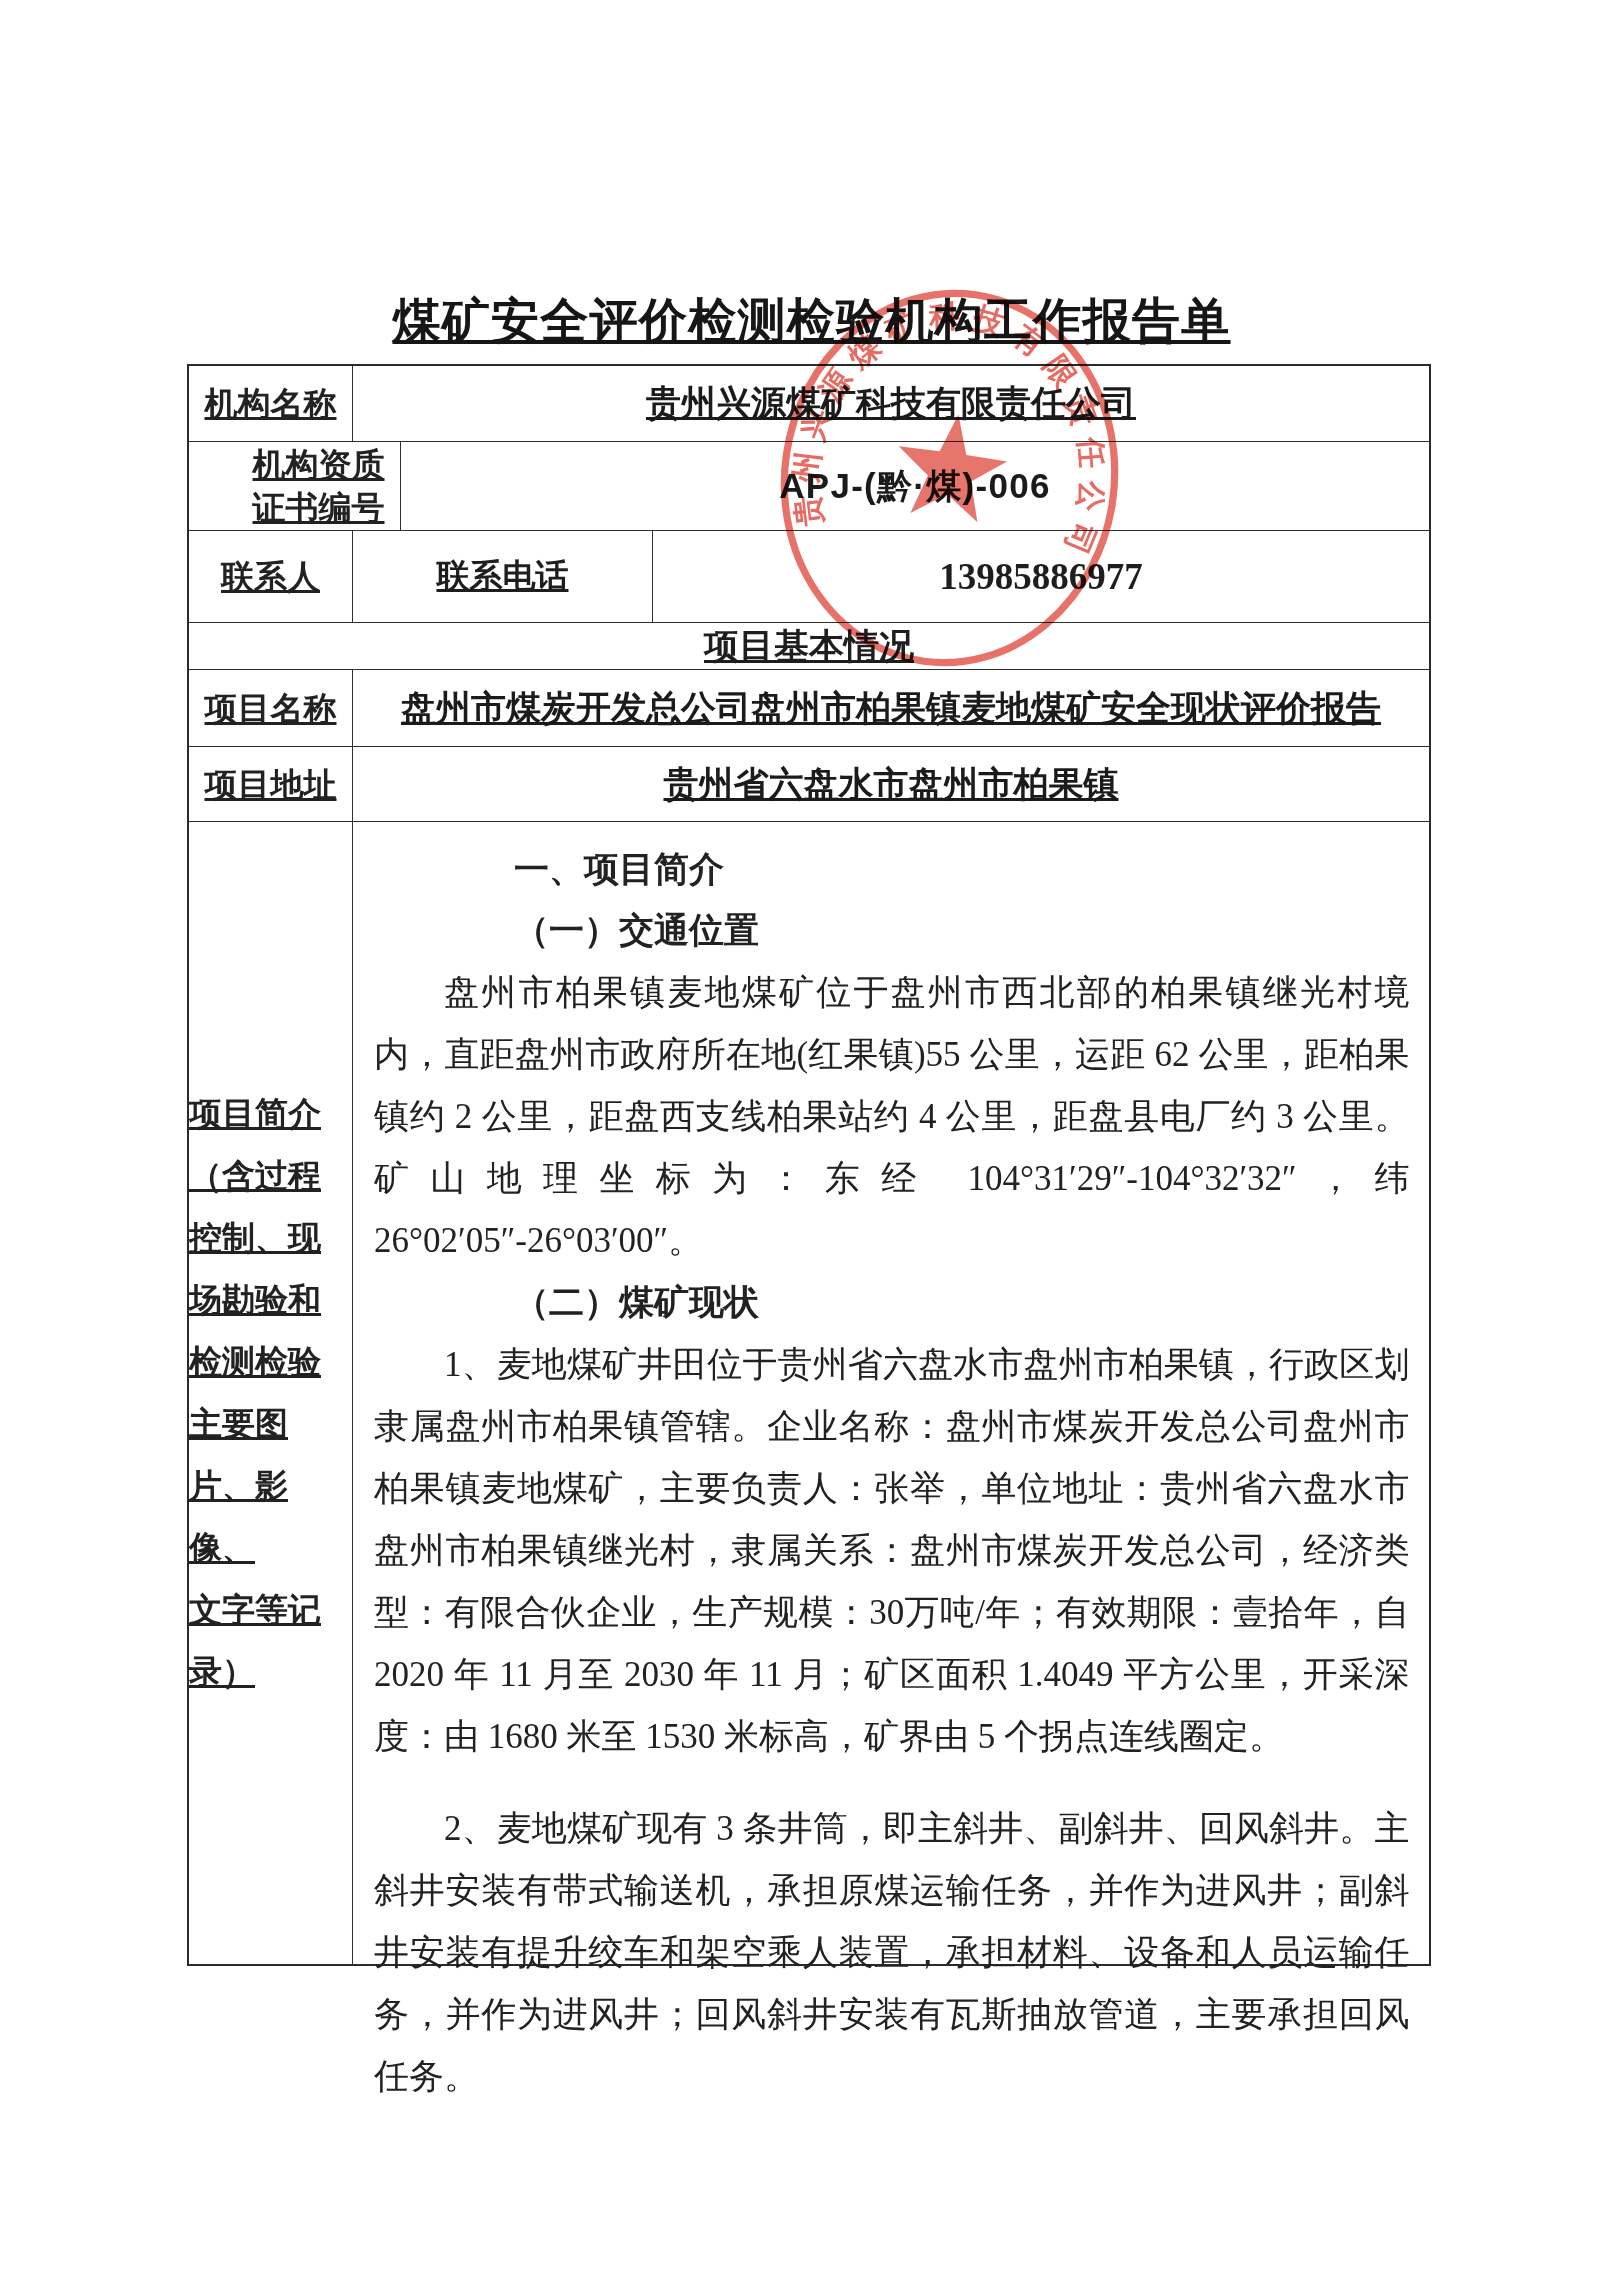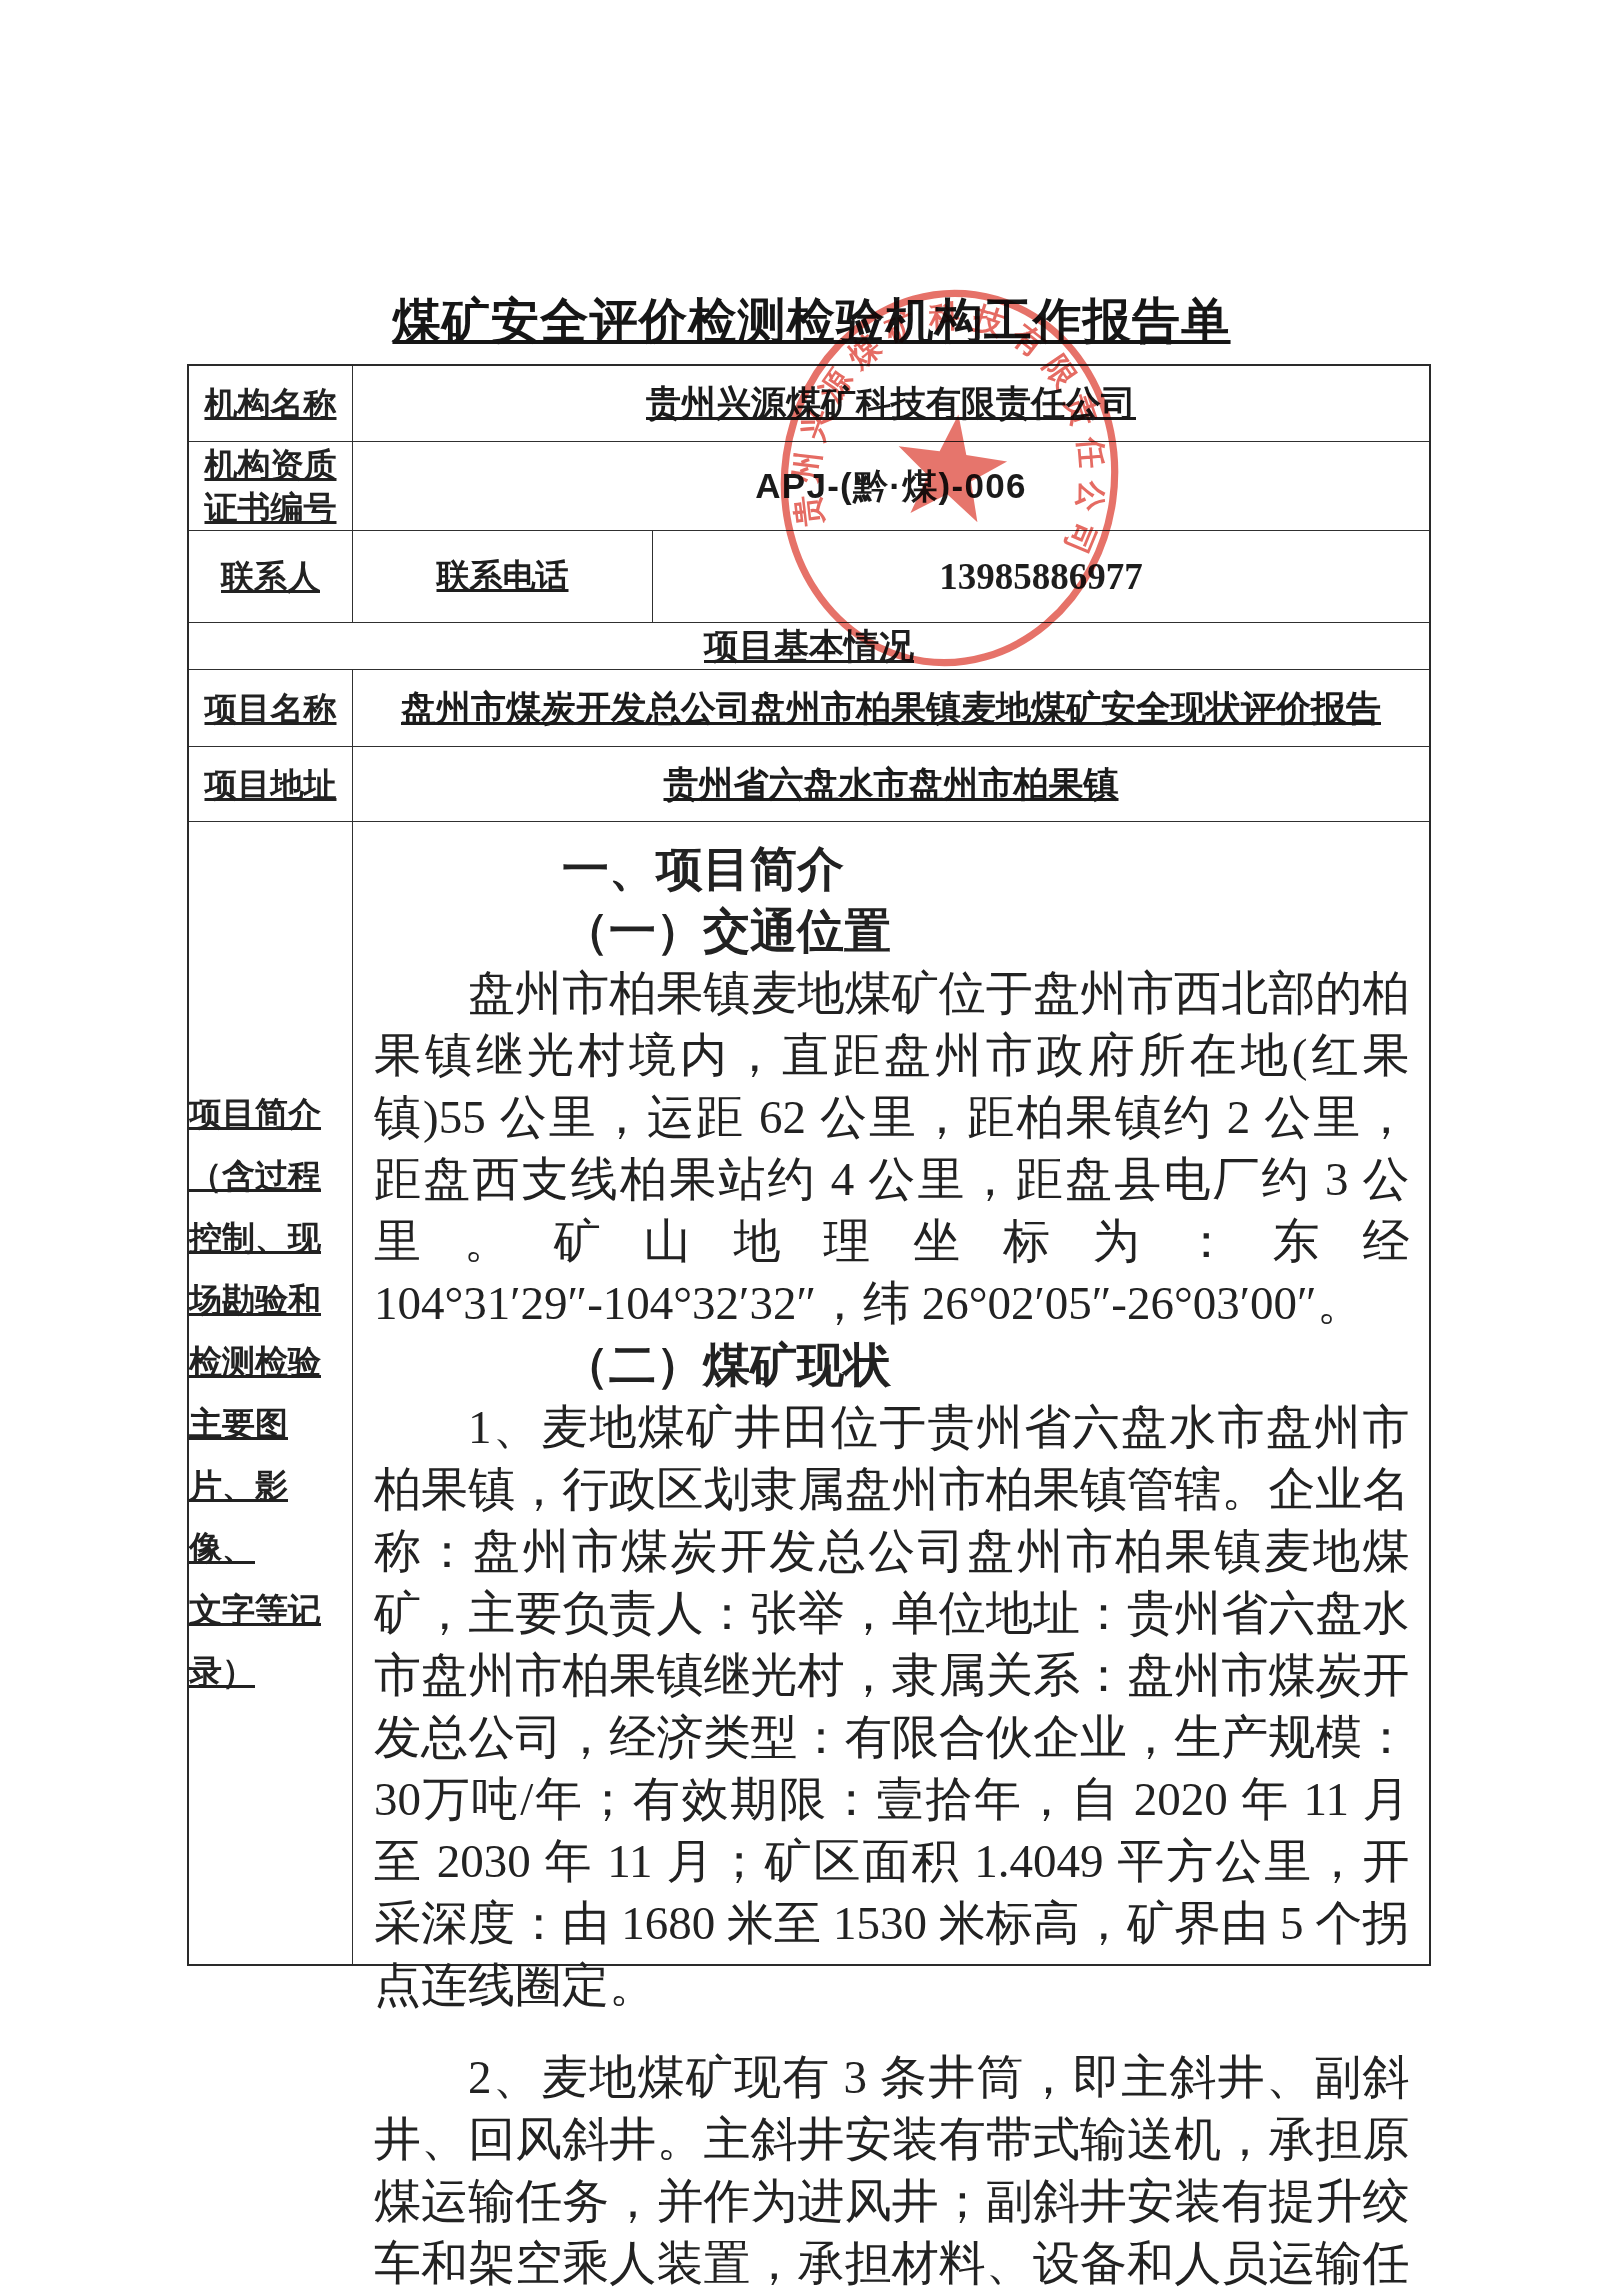--- a/index.html
+++ b/index.html
@@ -19,33 +19,33 @@
     position:absolute;left:187px;top:364px;width:1244px;height:1602px;
     border:2.6px solid #2a2a2a;box-sizing:border-box;
     display:flex;flex-direction:column;background:transparent;
   }
   .row{display:flex;flex-direction:row;box-sizing:border-box;border-bottom:1.3px solid #303030;}
   .row:last-child{border-bottom:none;flex:1;min-height:0;}
   .cell{box-sizing:border-box;display:flex;align-items:center;justify-content:center;
         text-align:left;overflow:hidden;}
   .label-cell{width:164px;border-right:1.3px solid #303030;font-size:33px;line-height:43px;color:#222;}
   .value-cell{flex:1;font-size:35px;color:#1b1b1b;}
-  .r1{height:76px;} .r2{height:89px;} .r3{height:92px;}
+  .r1{height:76px;} .r2{height:89px;padding-left:48px;} .r3{height:92px;}
   .r4{height:47px;} .r5{height:77px;} .r6{height:75px;}
 
   .cell-contact-value{width:459px;border-right:1.3px solid #303030;font-size:34px;}
   .cell-phone-label{width:300px;border-right:1.3px solid #303030;font-size:33px;}
   .cell-phone-value{flex:1;font-size:37px;font-weight:600;font-family:"Liberation Serif", serif;}
   .cert-value{font-weight:600;font-size:35px;font-family:Liberation Sans, sans-serif;letter-spacing:1.3px;}
   .section-cell{flex:1;font-size:35px;}
 
   .intro-label{line-height:62px;font-size:33px;}
   .intro-content{
     flex:1;padding:15.7px 19.6px 0 21px;box-sizing:border-box;
-    font-size:47px;line-height:62px;text-align:justify;color:#222;
+    font-size:35px;line-height:62px;text-align:justify;color:#222;
   }
   .intro-content p{margin:0;text-indent:2em;}
   .intro-heading{font-weight:700;padding-left:2em;font-family:"Liberation Sans", sans-serif;}
   .intro-sub{font-weight:600;padding-left:2em;}
   .para-gap{margin-top:30px !important;}
 
   .seal{
     position:absolute;left:737px;top:249px;width:425px;height:458px;
     mix-blend-mode:multiply;opacity:0.88;pointer-events:none;
   }

